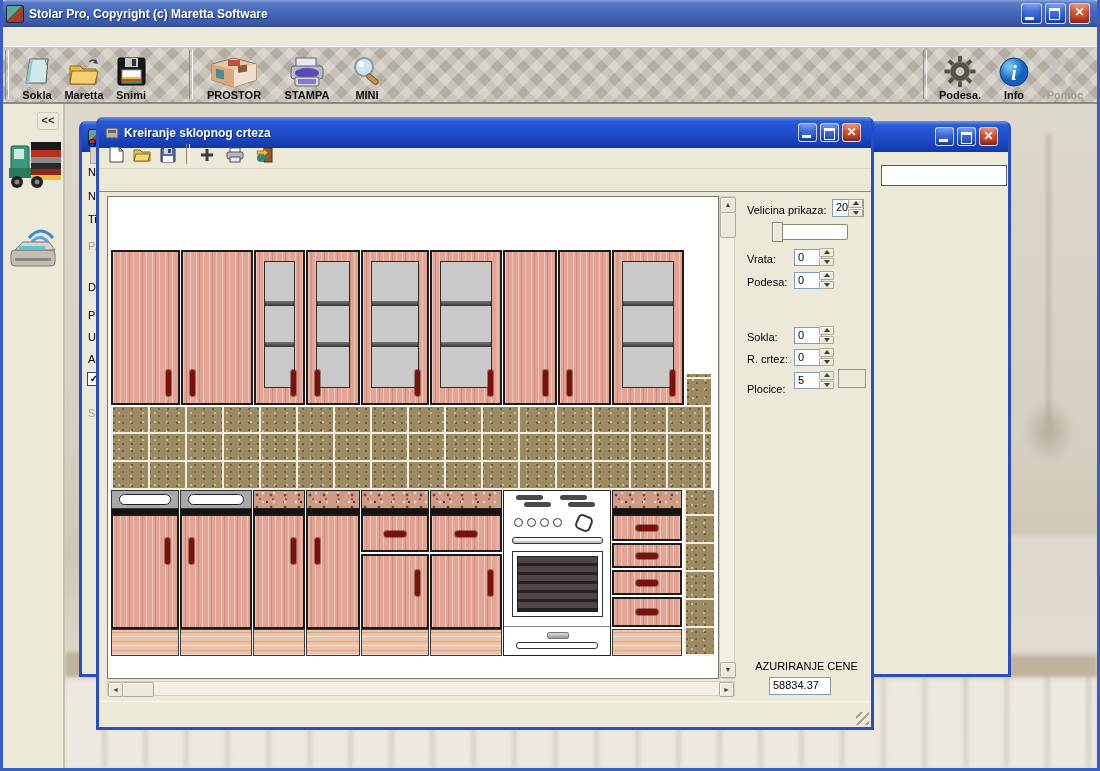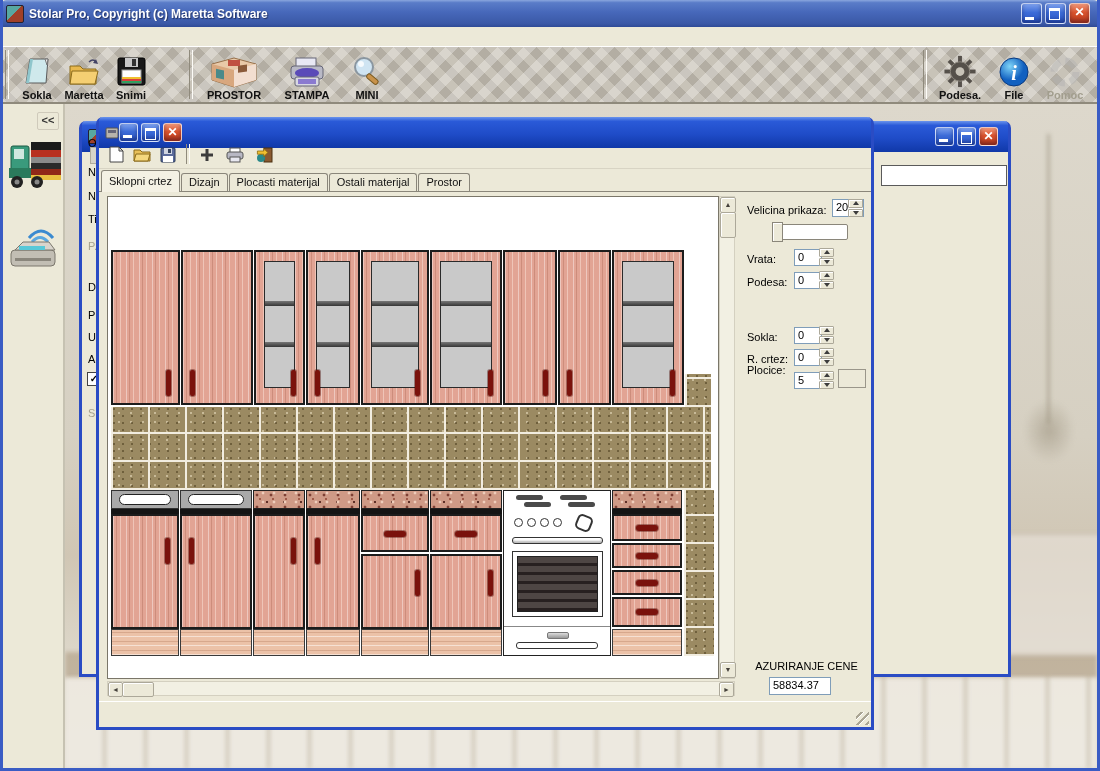--- a/index.html
+++ b/index.html
@@ -214,21 +214,21 @@
       <svg width="33" height="33" viewBox="0 0 33 33">
         <defs>
             <radialGradient id="ig" cx="35%" cy="30%">
               <stop offset="0%" stop-color="#7ed4f8"></stop>
               <stop offset="100%" stop-color="#1160c0"></stop>
             </radialGradient>
           </defs>
         <circle cx="16" cy="16" r="14" fill="url(#ig)" stroke="#0a3a80"></circle>
         <text x="16" y="24" text-anchor="middle" font-family="Liberation Serif,serif" font-style="italic" font-weight="bold" font-size="20" fill="#fff">i</text>
       </svg>
-      <span class="lbl">File</span>
+      <span class="lbl">Info</span>
     </div>
     <div class="tbtn disabled" style="left:1036px;width:52px">
       <svg width="34" height="33" viewBox="0 0 34 33">
         <circle cx="17" cy="16" r="11" fill="none" stroke="#b6b2a0" stroke-width="7" stroke-dasharray="12 5.28"></circle>
       </svg>
       <span class="lbl">Pomoc</span>
     </div>
   </div>
 
   <div class="abs" id="backdrop">
@@ -296,20 +296,21 @@
     <div class="chk" style="top:251px">✓</div>
     <span class="bglabel dim" style="top:286px">S</span>
   </div>
 
   <div class="abs xp-window" style="left:93px;top:117px;width:778px;height:613px;z-index:3">
     <div class="titlebar tb-sm">
       <svg width="14" height="14" viewBox="0 0 14 14">
         <rect x="1" y="2" width="12" height="10" rx="1" fill="#b8b4ac" stroke="#555"></rect>
         <rect x="3" y="4" width="8" height="3" fill="#667"></rect>
       </svg>
+      <div class="ttl">Kreiranje sklopnog crteza</div>
       <div class="wbtns">
         <div class="wbtn">
             <div class="g-min"></div>
           </div>
         <div class="wbtn">
             <div class="g-max"></div>
           </div>
         <div class="wbtn close">
             <div class="g-x">✕</div>
           </div>
@@ -355,27 +356,20 @@
         </div>
         <div class="ibtn" style="left:153px">
           <svg width="18" height="16" viewBox="0 0 18 16">
             <rect x="9" y="1" width="8" height="14" fill="#8a5a30" stroke="#4a3010"></rect>
             <circle cx="6" cy="11" r="4" fill="#2a8a8a"></circle>
             <path d="M2 6 h8 v-3 l5 5 -5 5 v-3 h-8 Z" fill="#f0c030" stroke="#8a6a10" transform="scale(.8) translate(1 -1)"></path>
           </svg>
         </div>
       </div>
 
-      <div class="abs tabs">
-        <div class="tab active">Sklopni crtez</div>
-        <div class="tab">Dizajn</div>
-        <div class="tab">Plocasti materijal</div>
-        <div class="tab">Ostali materijal</div>
-        <div class="tab">Prostor</div>
-      </div>
       <div class="tabline"></div>
 
       <div class="abs canvas" style="left:8px;top:56px;width:612px;height:483px">
         <div id="kitchen" class="abs" style="left:0;top:0;right:0;bottom:0;overflow:hidden">
             <div class="k kdoor kwood" style="left: 3px; top: 53px; width: 69px; height: 155px;">
               <div class="khv" style="position: absolute; box-sizing: border-box; bottom: 7px; right: 7px;"></div>
             </div>
             <div class="k kdoor kwood" style="left: 73px; top: 53px; width: 72px; height: 155px;">
               <div class="khv" style="position: absolute; box-sizing: border-box; bottom: 7px; left: 7px;"></div>
             </div>
@@ -568,21 +562,21 @@
         <div class="pbox" style="left:50px;top:153px;width:20px;height:13px">0</div>
         <div class="spin" style="left:75px;top:152px">
             <div>
               <span class="tri-u"></span>
             </div>
             <div>
               <span class="tri-d"></span>
             </div>
           </div>
 
-        <span class="plabel" style="left:3px;top:168px">Plocice:</span>
+        <span class="plabel" style="left:3px;top:187px">Plocice:</span>
         <div class="pbox" style="left:50px;top:176px;width:20px;height:13px">5</div>
         <div class="spin" style="left:75px;top:175px">
             <div>
               <span class="tri-u"></span>
             </div>
             <div>
               <span class="tri-d"></span>
             </div>
           </div>
         <div class="abs" style="left:94px;top:173px;width:28px;height:19px;background:#ece9d8;border:1px solid #9a968a"></div>

